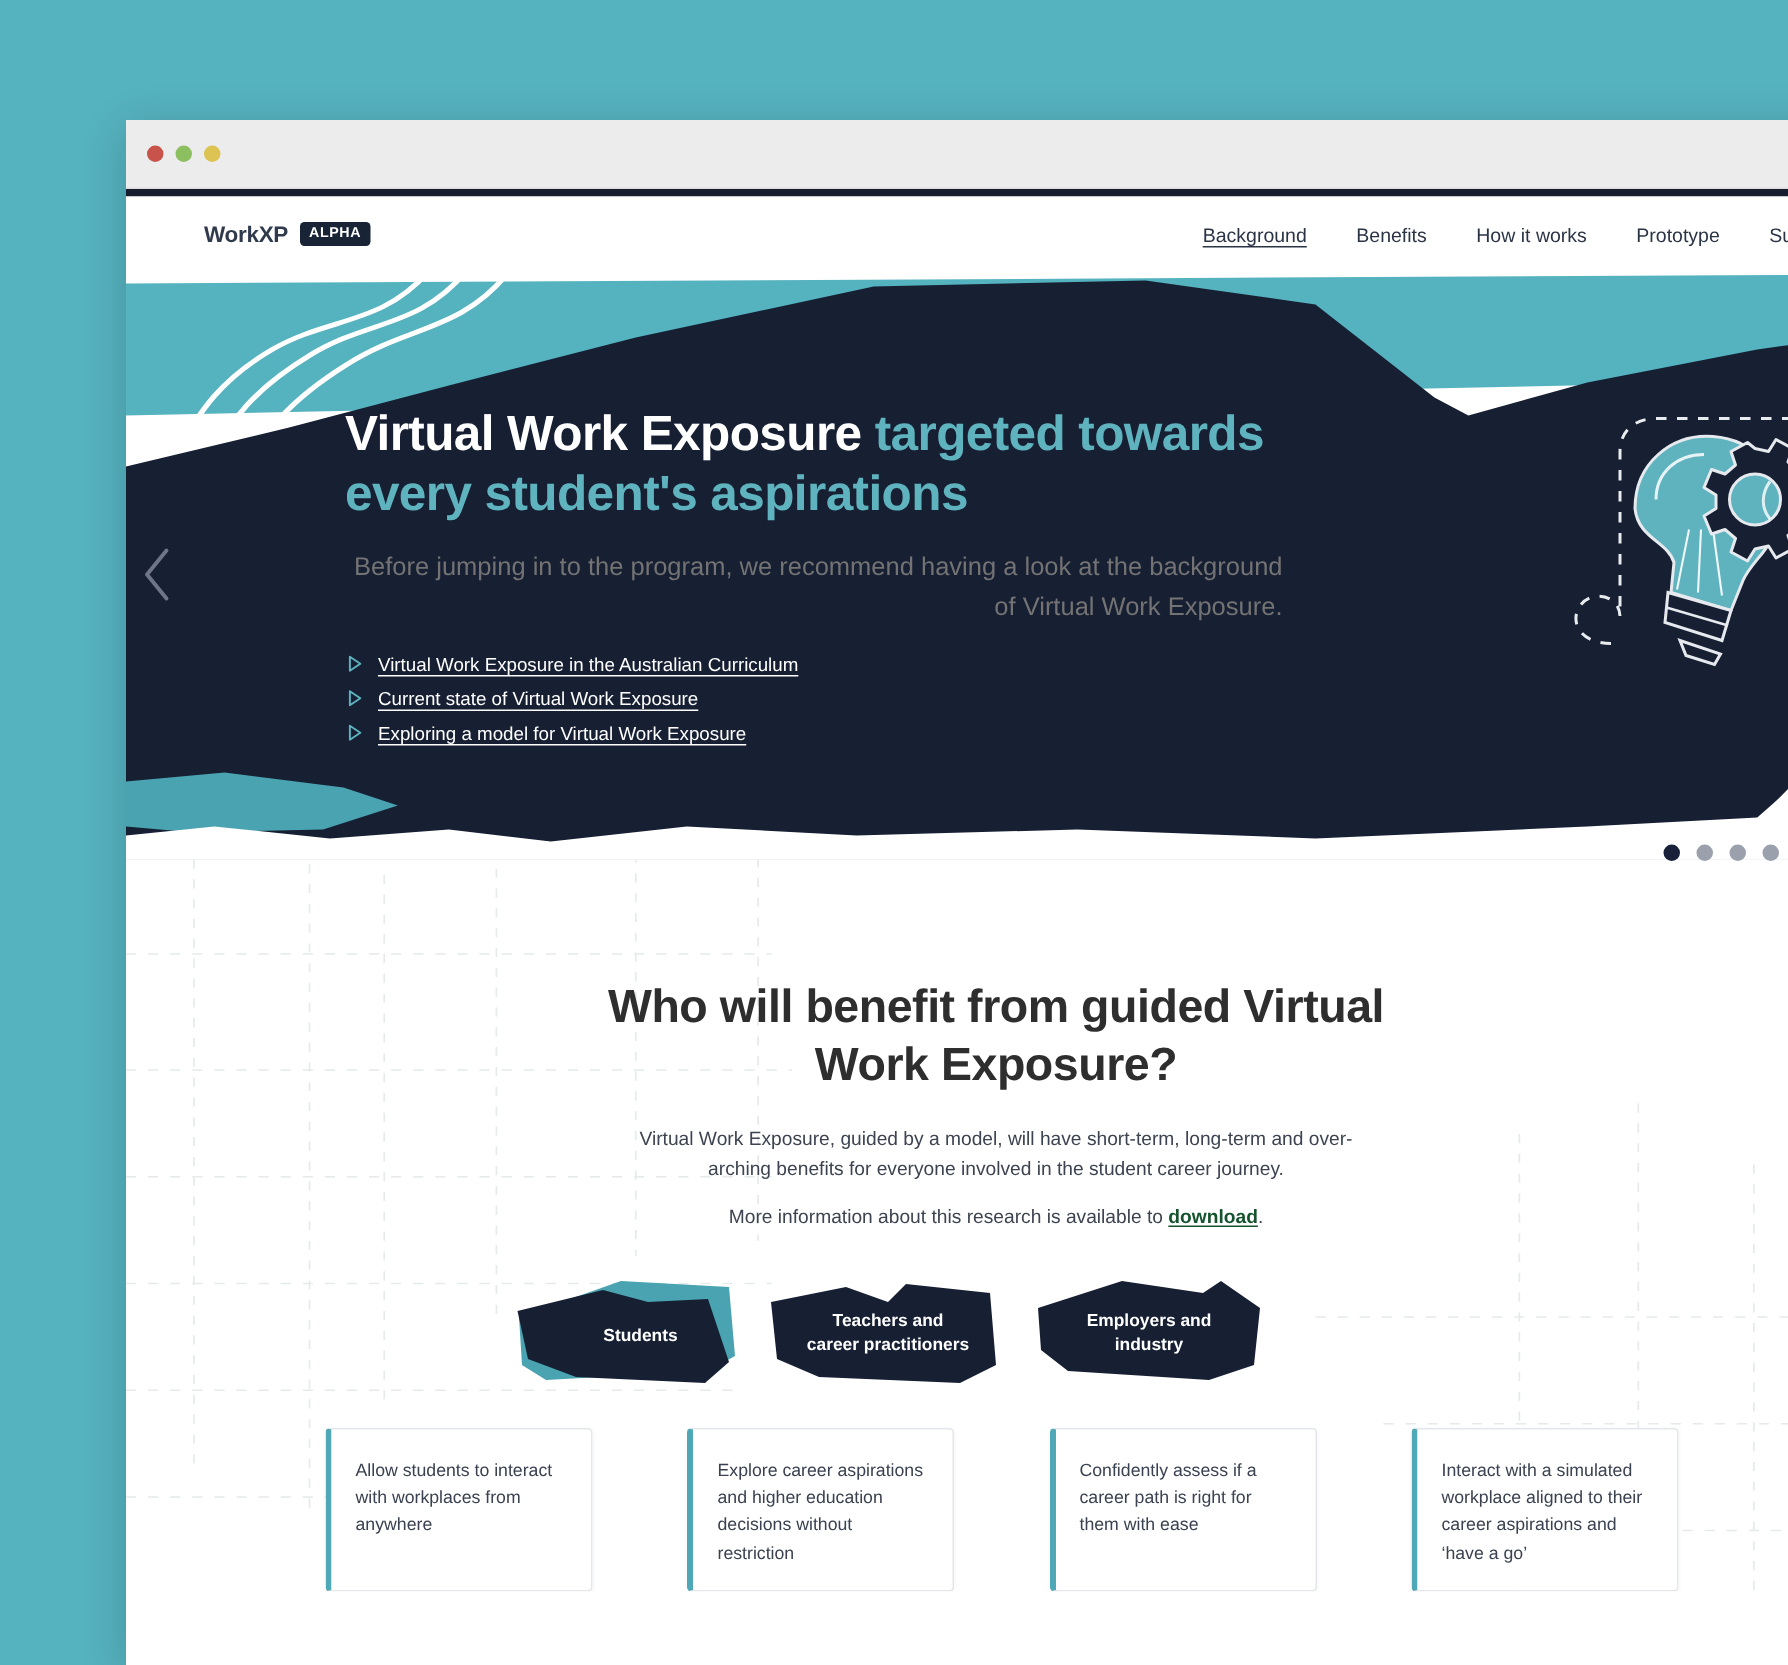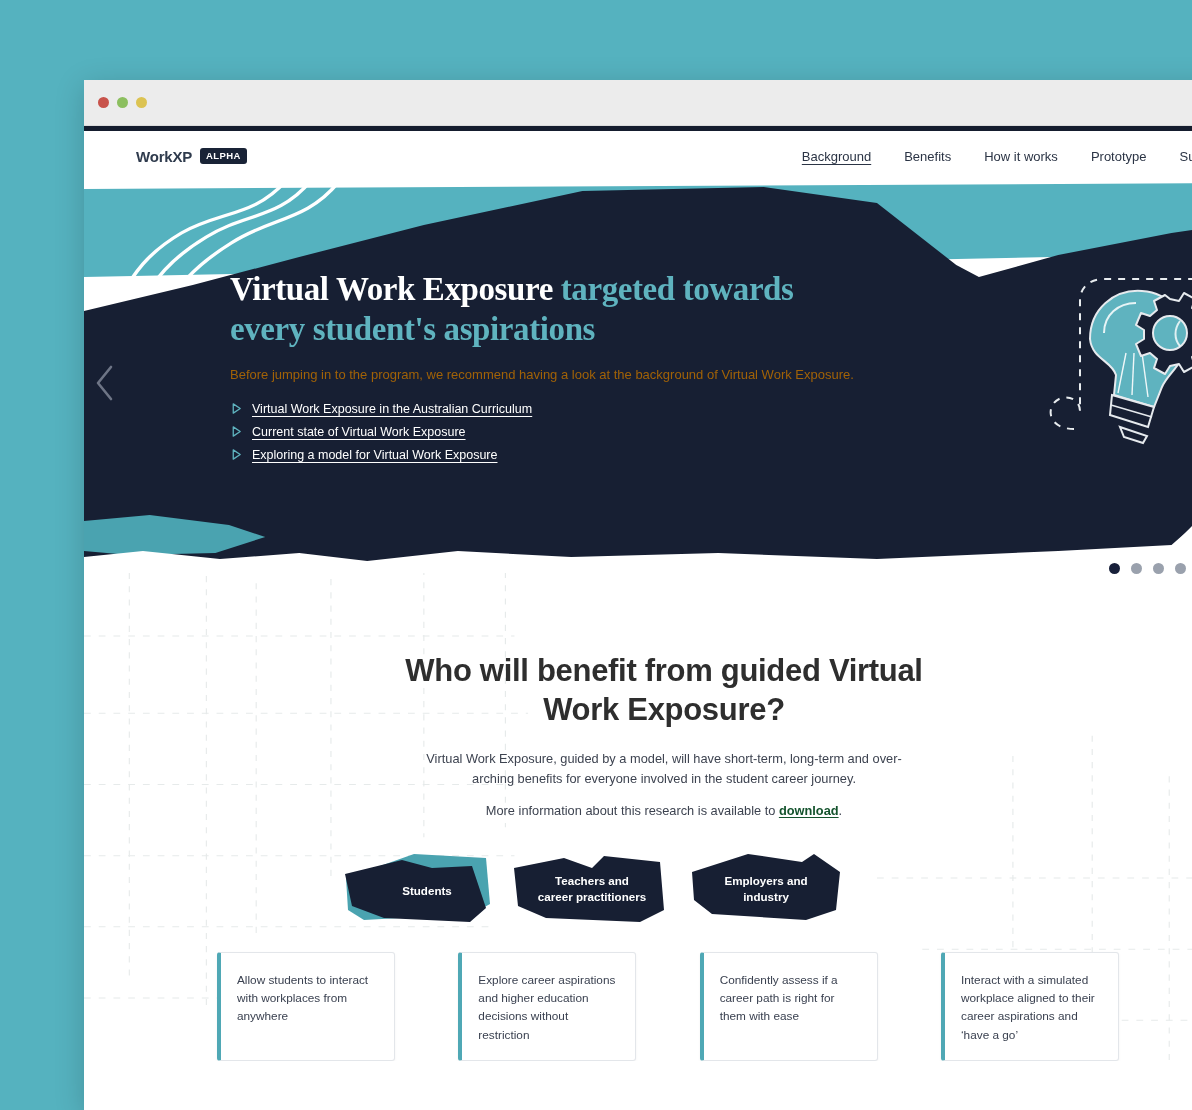--- a/index.html
+++ b/index.html
@@ -116,29 +116,29 @@
     left: 146px;
     top: 88px;
     width: 640px;
   }
   .hero-title {
     font-size: 33px;
     font-weight: bold;
     line-height: 1.22;
     color: #ffffff;
     letter-spacing: -0.4px;
-    font-family: Liberation Serif, serif;
   }
   .hero-title .accent { color: #5fb3bf; }
   .hero-sub {
     margin-top: 14px;
-    font-size: 13px;
+    font-size: 17px;
     line-height: 1.62;
-    color: #a16207;
+    color: #737373;
     width: 625px;
+    text-align: right;
   }
 
   .hero-links { margin-top: 17px; }
   .hero-link-row {
     display: flex;
     align-items: center;
     gap: 9px;
     margin-bottom: 9px;
   }
   .tri-icon { flex: 0 0 auto; display:block; }

